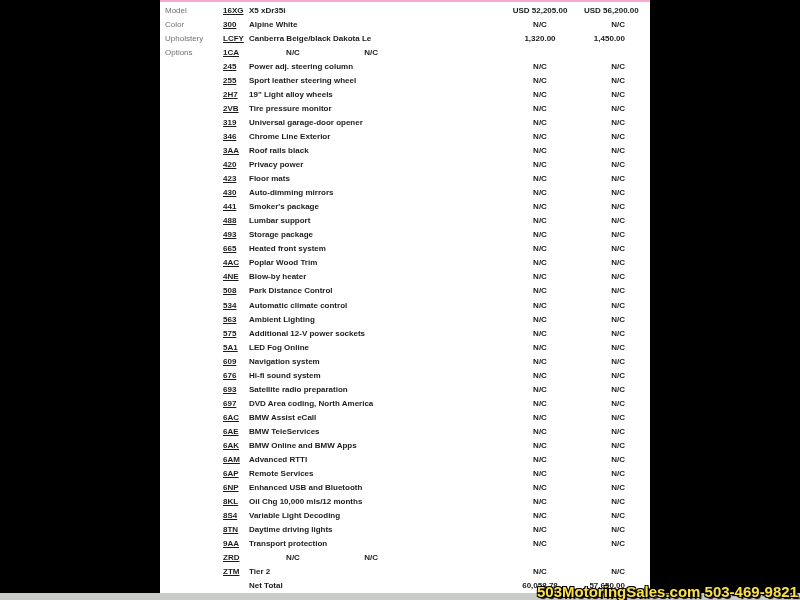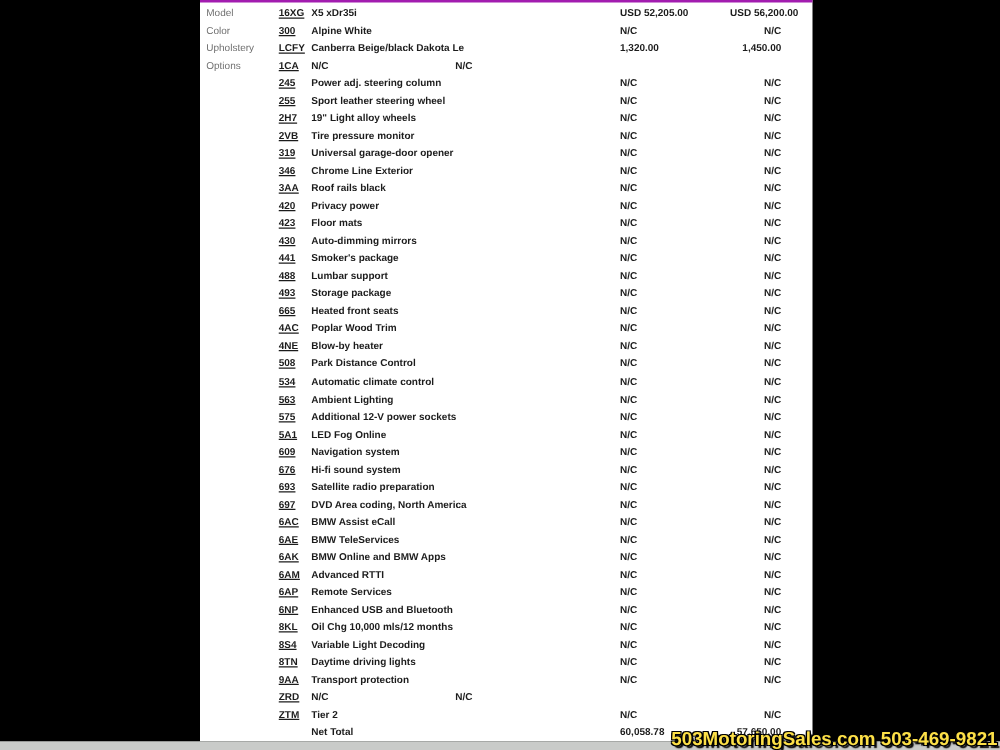--- a/index.html
+++ b/index.html
@@ -8,21 +8,21 @@
     background:#000;
     position:relative;
     overflow:hidden;
     font-family:"Liberation Sans", sans-serif;
   }
   .page {
     position:absolute;
     left:160px; top:0;
     width:490px; height:593px;
     background:#ffffff;
-    border-top:2px solid #a21caf;
+    border-top:2px solid #f9a8d4;
     box-sizing:border-box;
     z-index:1;
   }
   .rows { padding-top:1px; }
   .row {
     display:flex;
     align-items:center;
     height:14.05px;
     padding-left:5px;
     padding-right:25px;
@@ -32,21 +32,21 @@
     white-space:nowrap;
   }
   .c-label {
     width:58px;
     font-weight:normal;
     color:#707070;
     overflow:hidden;
   }
   .c-code  { width:26px;text-decoration:underline; }
   .c-desc  { flex:1; overflow:hidden; }
-  .c-p1    { width:88px; text-align:left; }
+  .c-p1    { width:88px; text-align:center; }
   .c-p2    { width:41px; text-align:right; }
   .bottom-bar {
     position:absolute;
     left:0; bottom:0;
     width:800px; height:7px;
     background:#c9cbc9;
     z-index:2;
   }
   .watermark {
     position:absolute;
@@ -201,21 +201,21 @@
     <span class="c-label"></span>
     <span class="c-code">493</span>
     <span class="c-desc">Storage package</span>
     <span class="c-p1">N/C</span>
     <span class="c-p2">N/C</span>
   </div>
 
   <div class="row">
     <span class="c-label"></span>
     <span class="c-code">665</span>
-    <span class="c-desc">Heated front seats</span>
+    <span class="c-desc">Heated front system</span>
     <span class="c-p1">N/C</span>
     <span class="c-p2">N/C</span>
   </div>
 
   <div class="row">
     <span class="c-label"></span>
     <span class="c-code">4AC</span>
     <span class="c-desc">Poplar Wood Trim</span>
     <span class="c-p1">N/C</span>
     <span class="c-p2">N/C</span>

